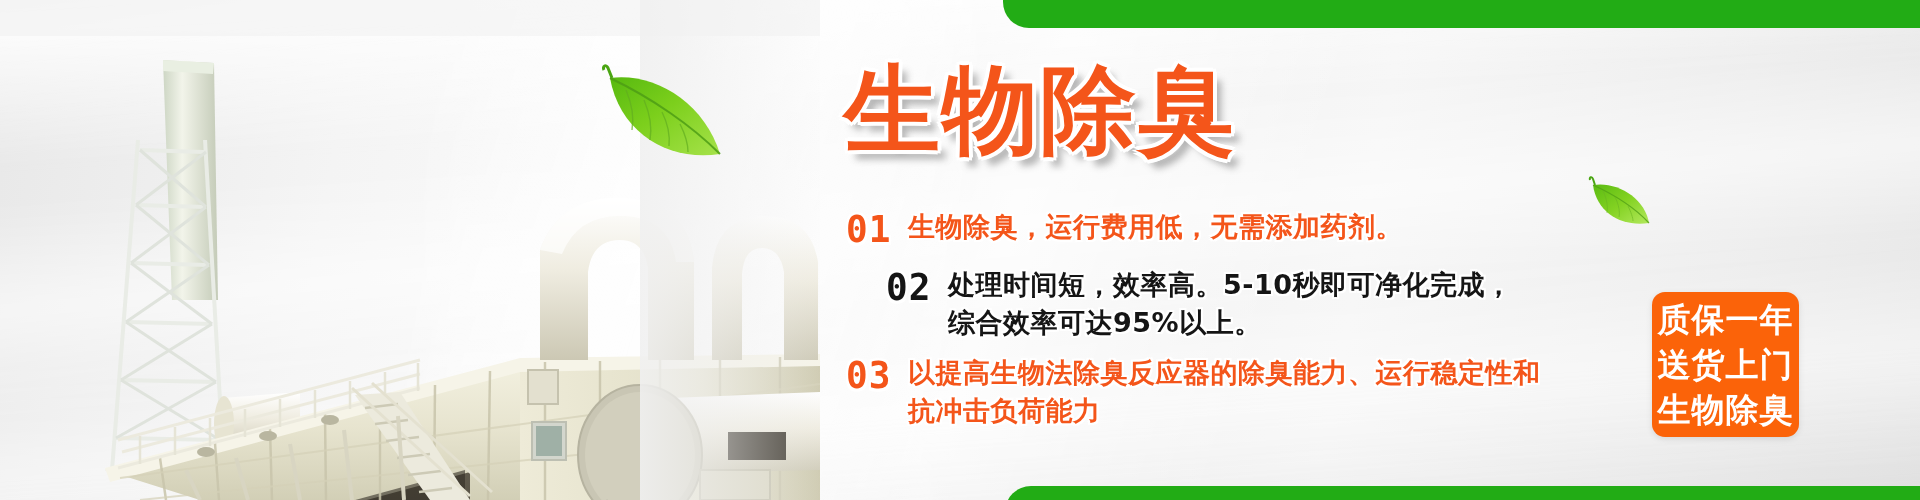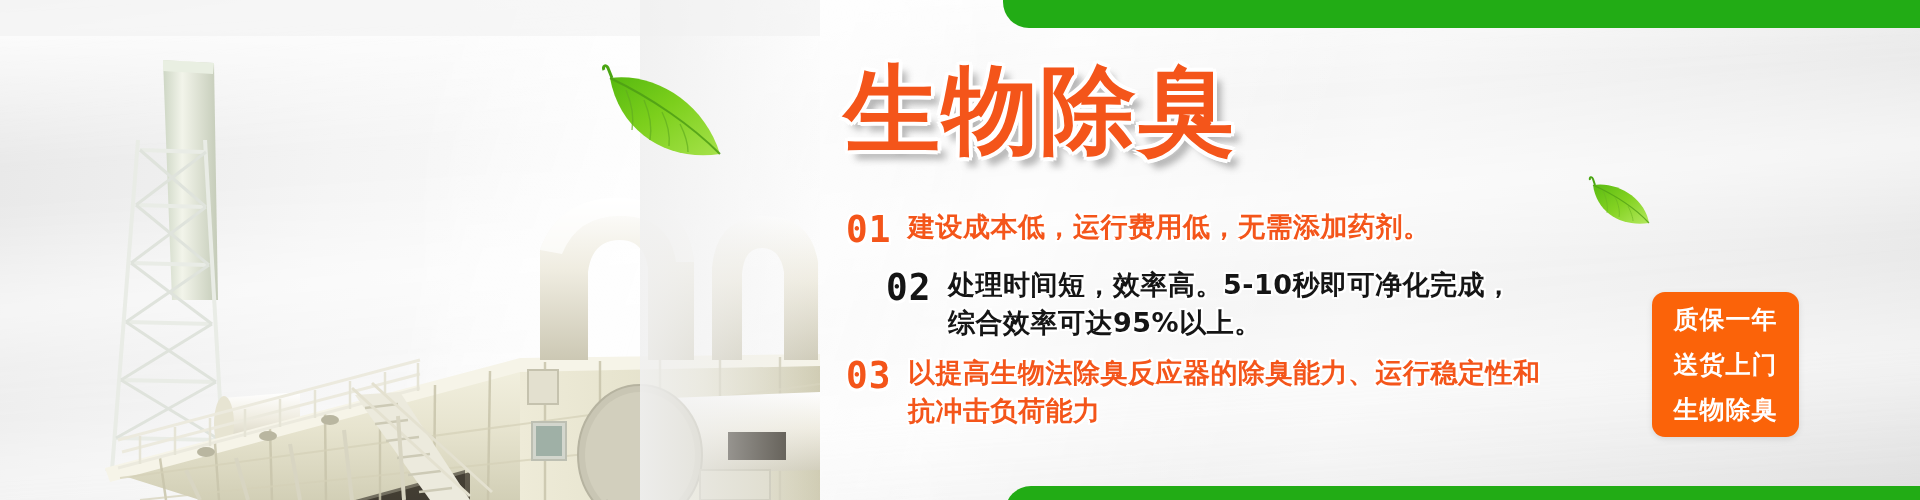--- a/index.html
+++ b/index.html
@@ -120,21 +120,21 @@
     position:absolute; left:1652px; top:292px;
     width:147px; height:145px;
     background:#fb6309;
     border-radius:13px;
     display:flex; flex-direction:column;
     align-items:center; justify-content:center;
     box-shadow:0 2px 6px rgba(0,0,0,.10);
   }
   #badge .line {
     color:#fff;
-    font-size:25px;
+    font-size:33px;
     line-height:45px;
     font-weight:bold;
     letter-spacing:1px;
     font-family:Liberation Sans, sans-serif;
     white-space:nowrap;
   }
 </style>
 </head>
 <body>
 
@@ -341,21 +341,21 @@
       <path d="M45,30 C48,36 50,42 50,45"></path>
     </g>
   </svg>
 
   <div id="headline">生物除臭</div>
 
   <div id="features">
 
     <div class="feature f1 f-orange">
       <span class="num">01</span>
-      <span class="txt">建设成本低，运行费用低，无需添加药剂。</span>
+      <span class="txt">生物除臭，运行费用低，无需添加药剂。</span>
     </div>
 
     <div class="feature f2 f-dark">
       <span class="num">02</span>
       <span class="txt">处理时间短，效率高。5-10秒即可净化完成，
 综合效率可达95%以上。</span>
     </div>
 
     <div class="feature f3 f-orange">
       <span class="num">03</span>

